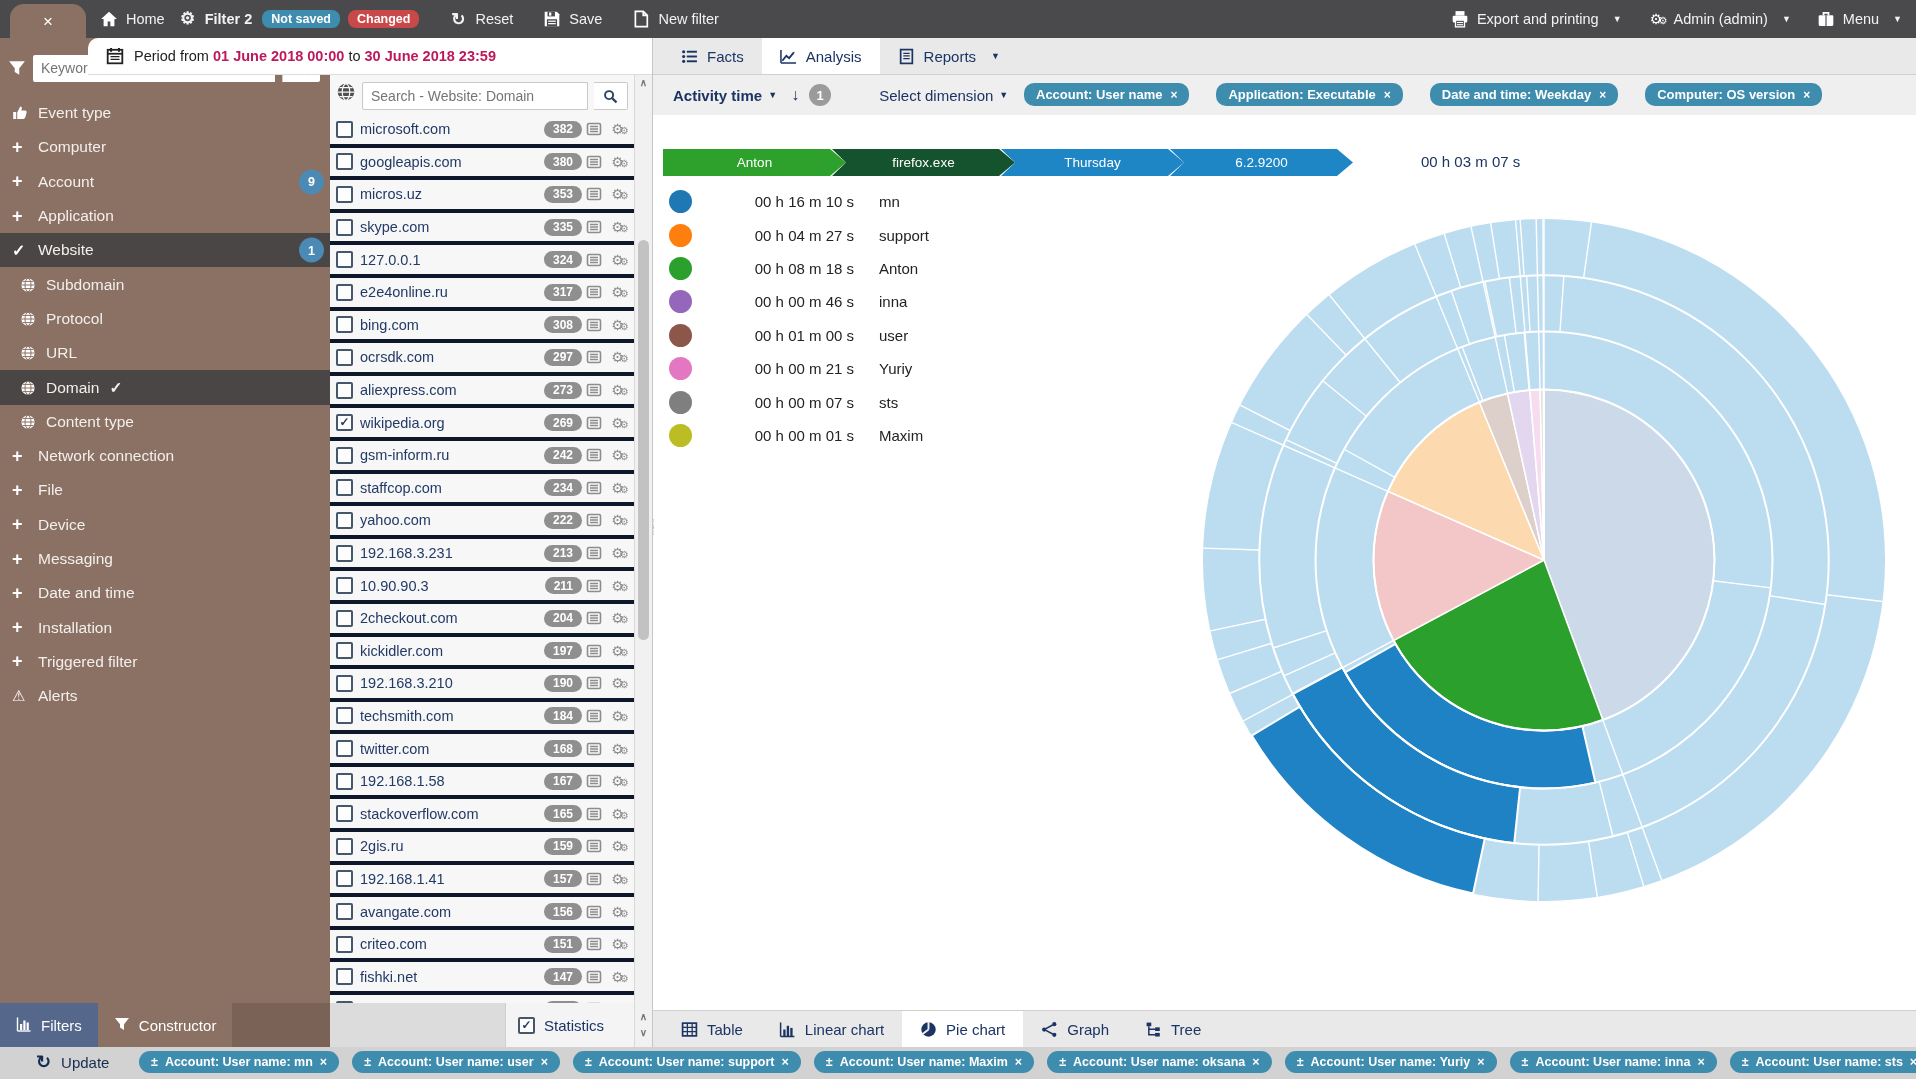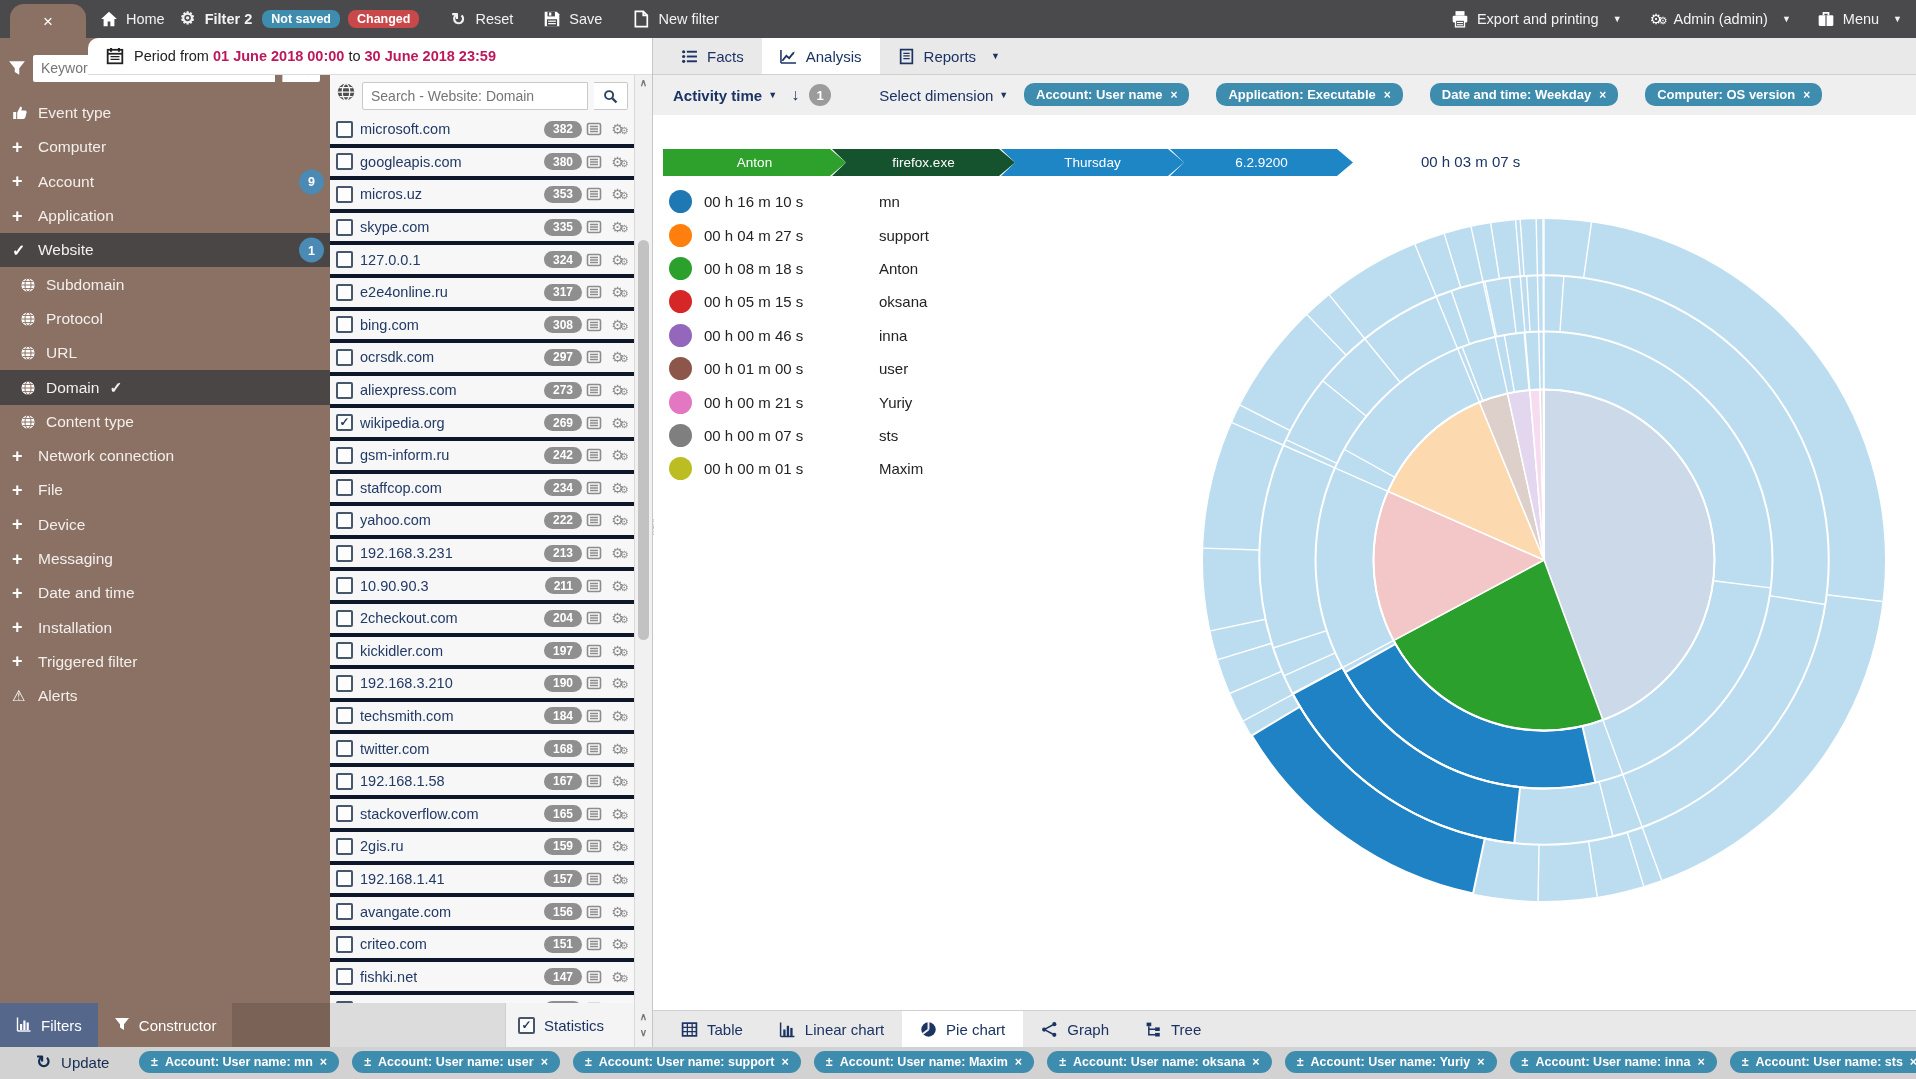--- a/index.html
+++ b/index.html
@@ -86,21 +86,21 @@
   .content{position:absolute;left:0;top:77px;right:0;bottom:37px;background:#fff;overflow:hidden;}
   .bcrumb{position:absolute;left:10px;top:34px;height:27px;display:flex;}
   .bseg{width:183px;height:27px;margin-right:-14px;color:#fff;font-size:13.5px;display:flex;align-items:center;
         justify-content:center;cursor:pointer;
         clip-path:polygon(0 0, calc(100% - 16px) 0, 100% 50%, calc(100% - 16px) 100%, 0 100%, 14px 50%);}
   .bseg.first{clip-path:polygon(0 0, calc(100% - 16px) 0, 100% 50%, calc(100% - 16px) 100%, 0 100%);}
   .btotal{position:absolute;left:768px;top:38px;font-size:15px;color:#1b3464;}
   .legend{position:absolute;left:16px;top:70px;}
   .lrow{display:flex;align-items:center;height:33.4px;cursor:pointer;}
   .ldot{width:23px;height:23px;border-radius:50%;flex:none;}
-  .ltime{margin-left:12px;width:150px;font-size:15px;color:#222324;}
+  .ltime{margin-left:12px;width:150px;font-size:15px;color:#222324;text-align:right;}
   .lname{margin-left:25px;font-size:15px;color:#222324;}
   .sunburst{position:absolute;left:549px;top:103px;cursor:pointer;}
   .drag{position:absolute;left:-2px;top:405px;color:#999;font-size:13px;line-height:7px;width:8px;cursor:col-resize;}
   
   .footerstrip{position:absolute;left:0;top:1003px;width:652px;height:44px;}
   .fs-left{position:absolute;left:0;top:0;width:330px;height:44px;background:#7a6257;display:flex;}
   .ftab{display:flex;align-items:center;gap:9px;padding:0 16px;font-size:15px;color:#fff;cursor:pointer;}
   .ftab svg{width:16px;height:16px;}
   .ftab.filters{background:#55688c;}
   .ftab.constructor{background:#8a7164;}
@@ -891,25 +891,20 @@
           </div>
           <div class="lrow">
             <span class="ldot" style="background:#ff7f0e"></span>
             <span class="ltime">00 h 04 m 27 s</span>
             <span class="lname">support</span>
           </div>
           <div class="lrow">
             <span class="ldot" style="background:#2ca02c"></span>
             <span class="ltime">00 h 08 m 18 s</span>
             <span class="lname">Anton</span>
-          </div>
-          <div class="lrow">
-            <span class="ldot" style="background:#d62728"></span>
-            <span class="ltime">00 h 05 m 15 s</span>
-            <span class="lname">oksana</span>
           </div>
           <div class="lrow">
             <span class="ldot" style="background:#9467bd"></span>
             <span class="ltime">00 h 00 m 46 s</span>
             <span class="lname">inna</span>
           </div>
           <div class="lrow">
             <span class="ldot" style="background:#8c564b"></span>
             <span class="ltime">00 h 01 m 00 s</span>
             <span class="lname">user</span>

